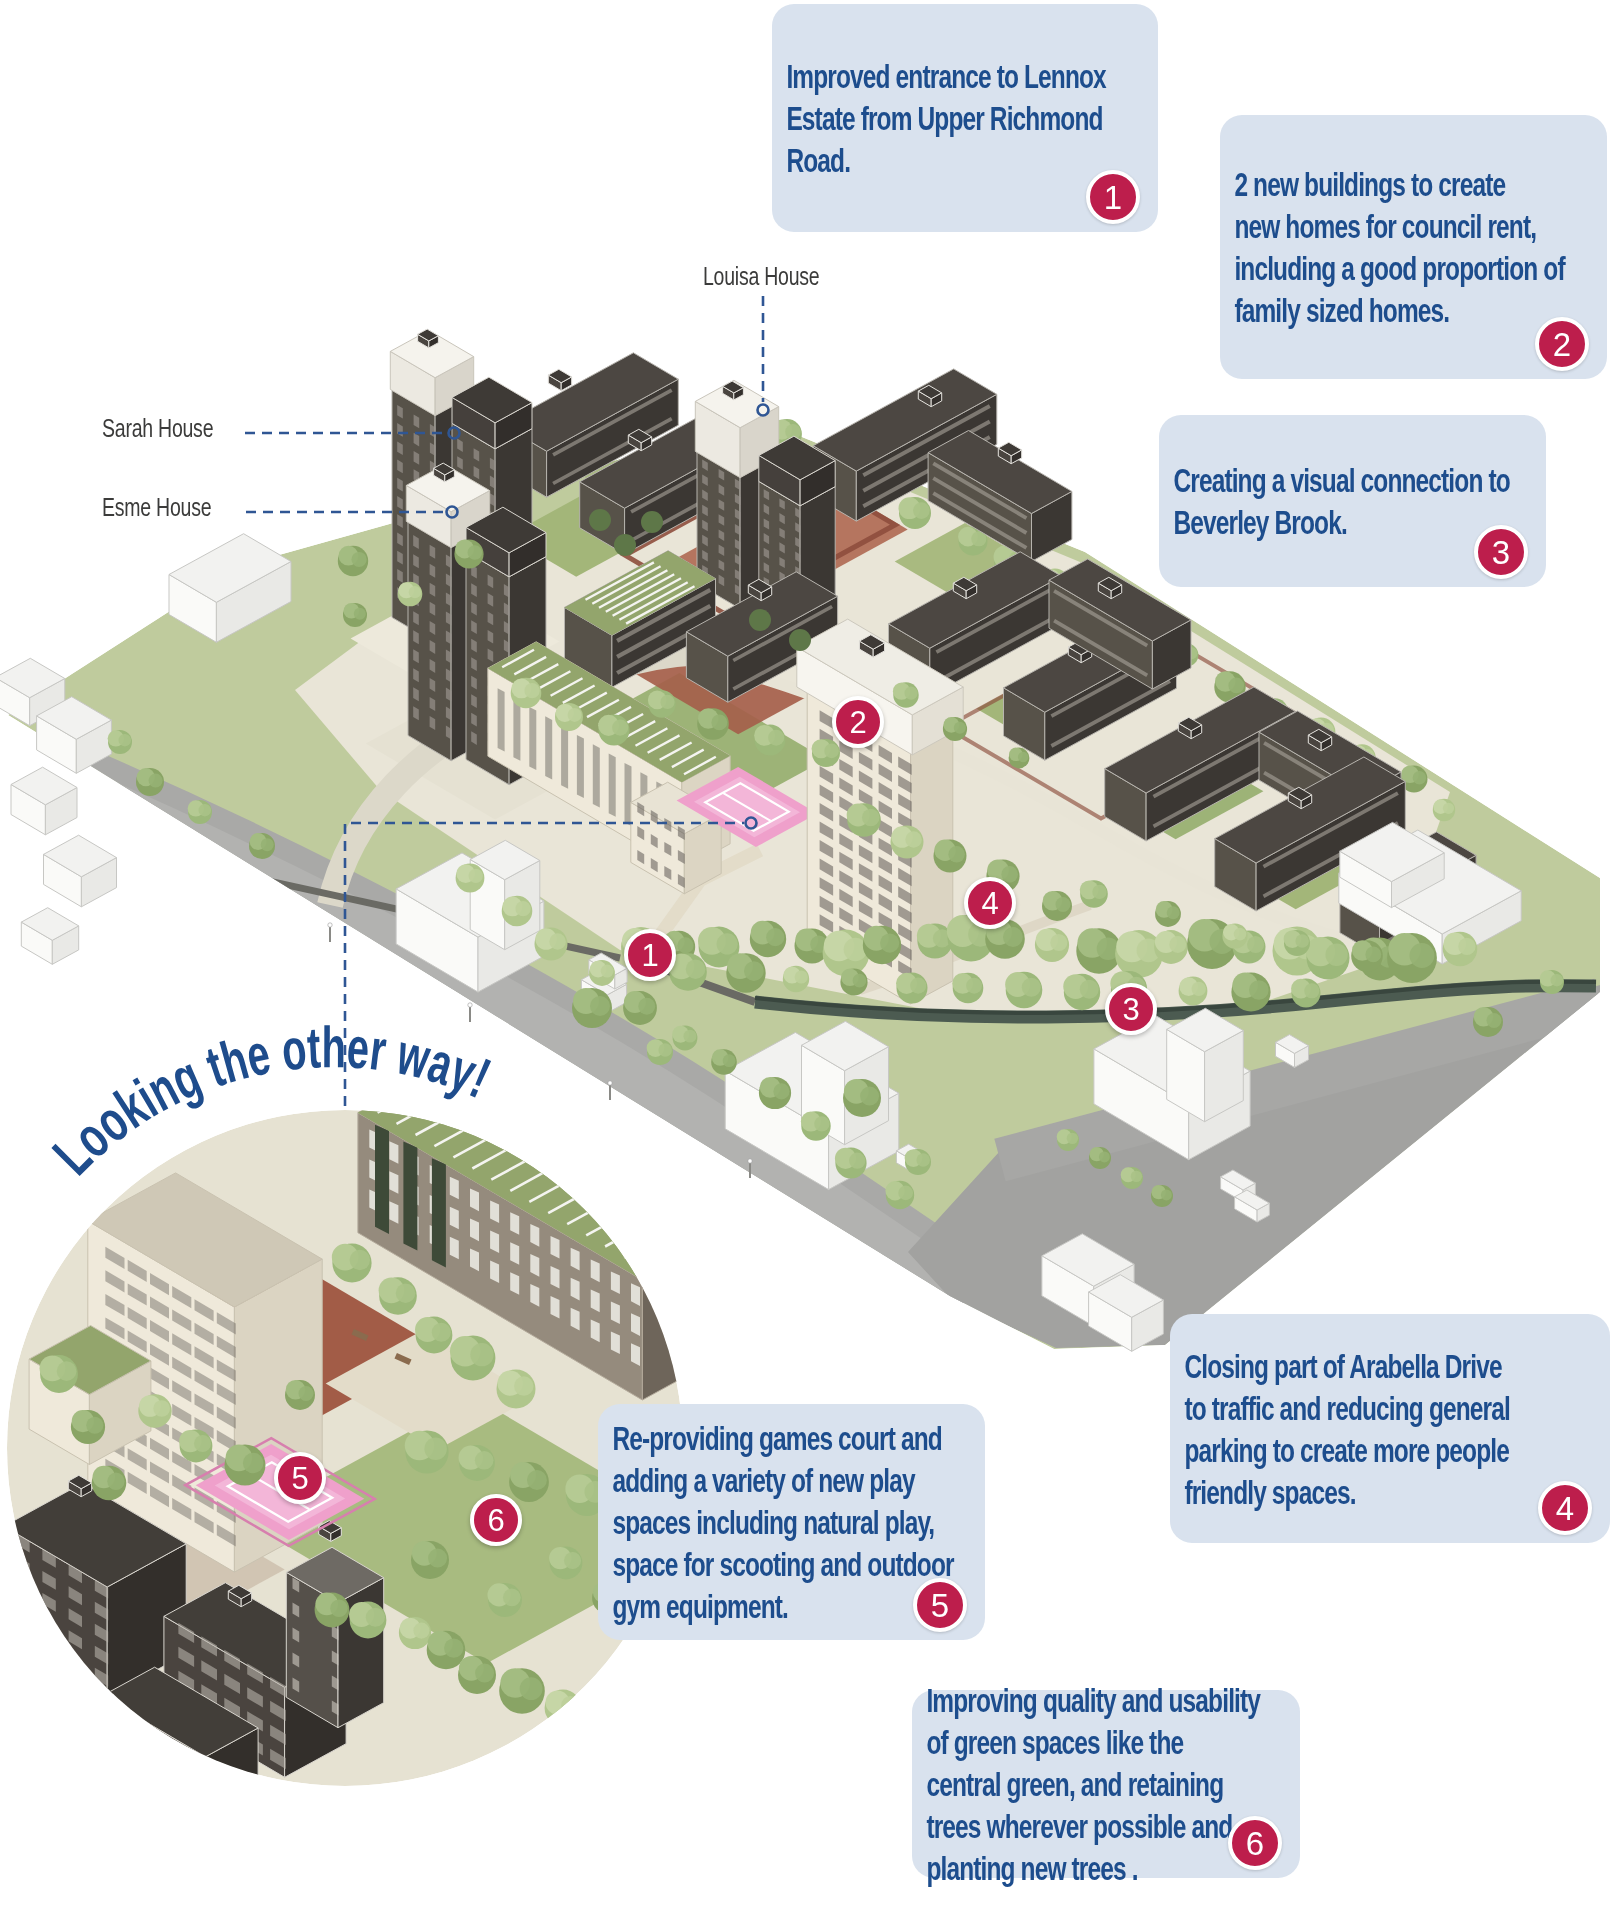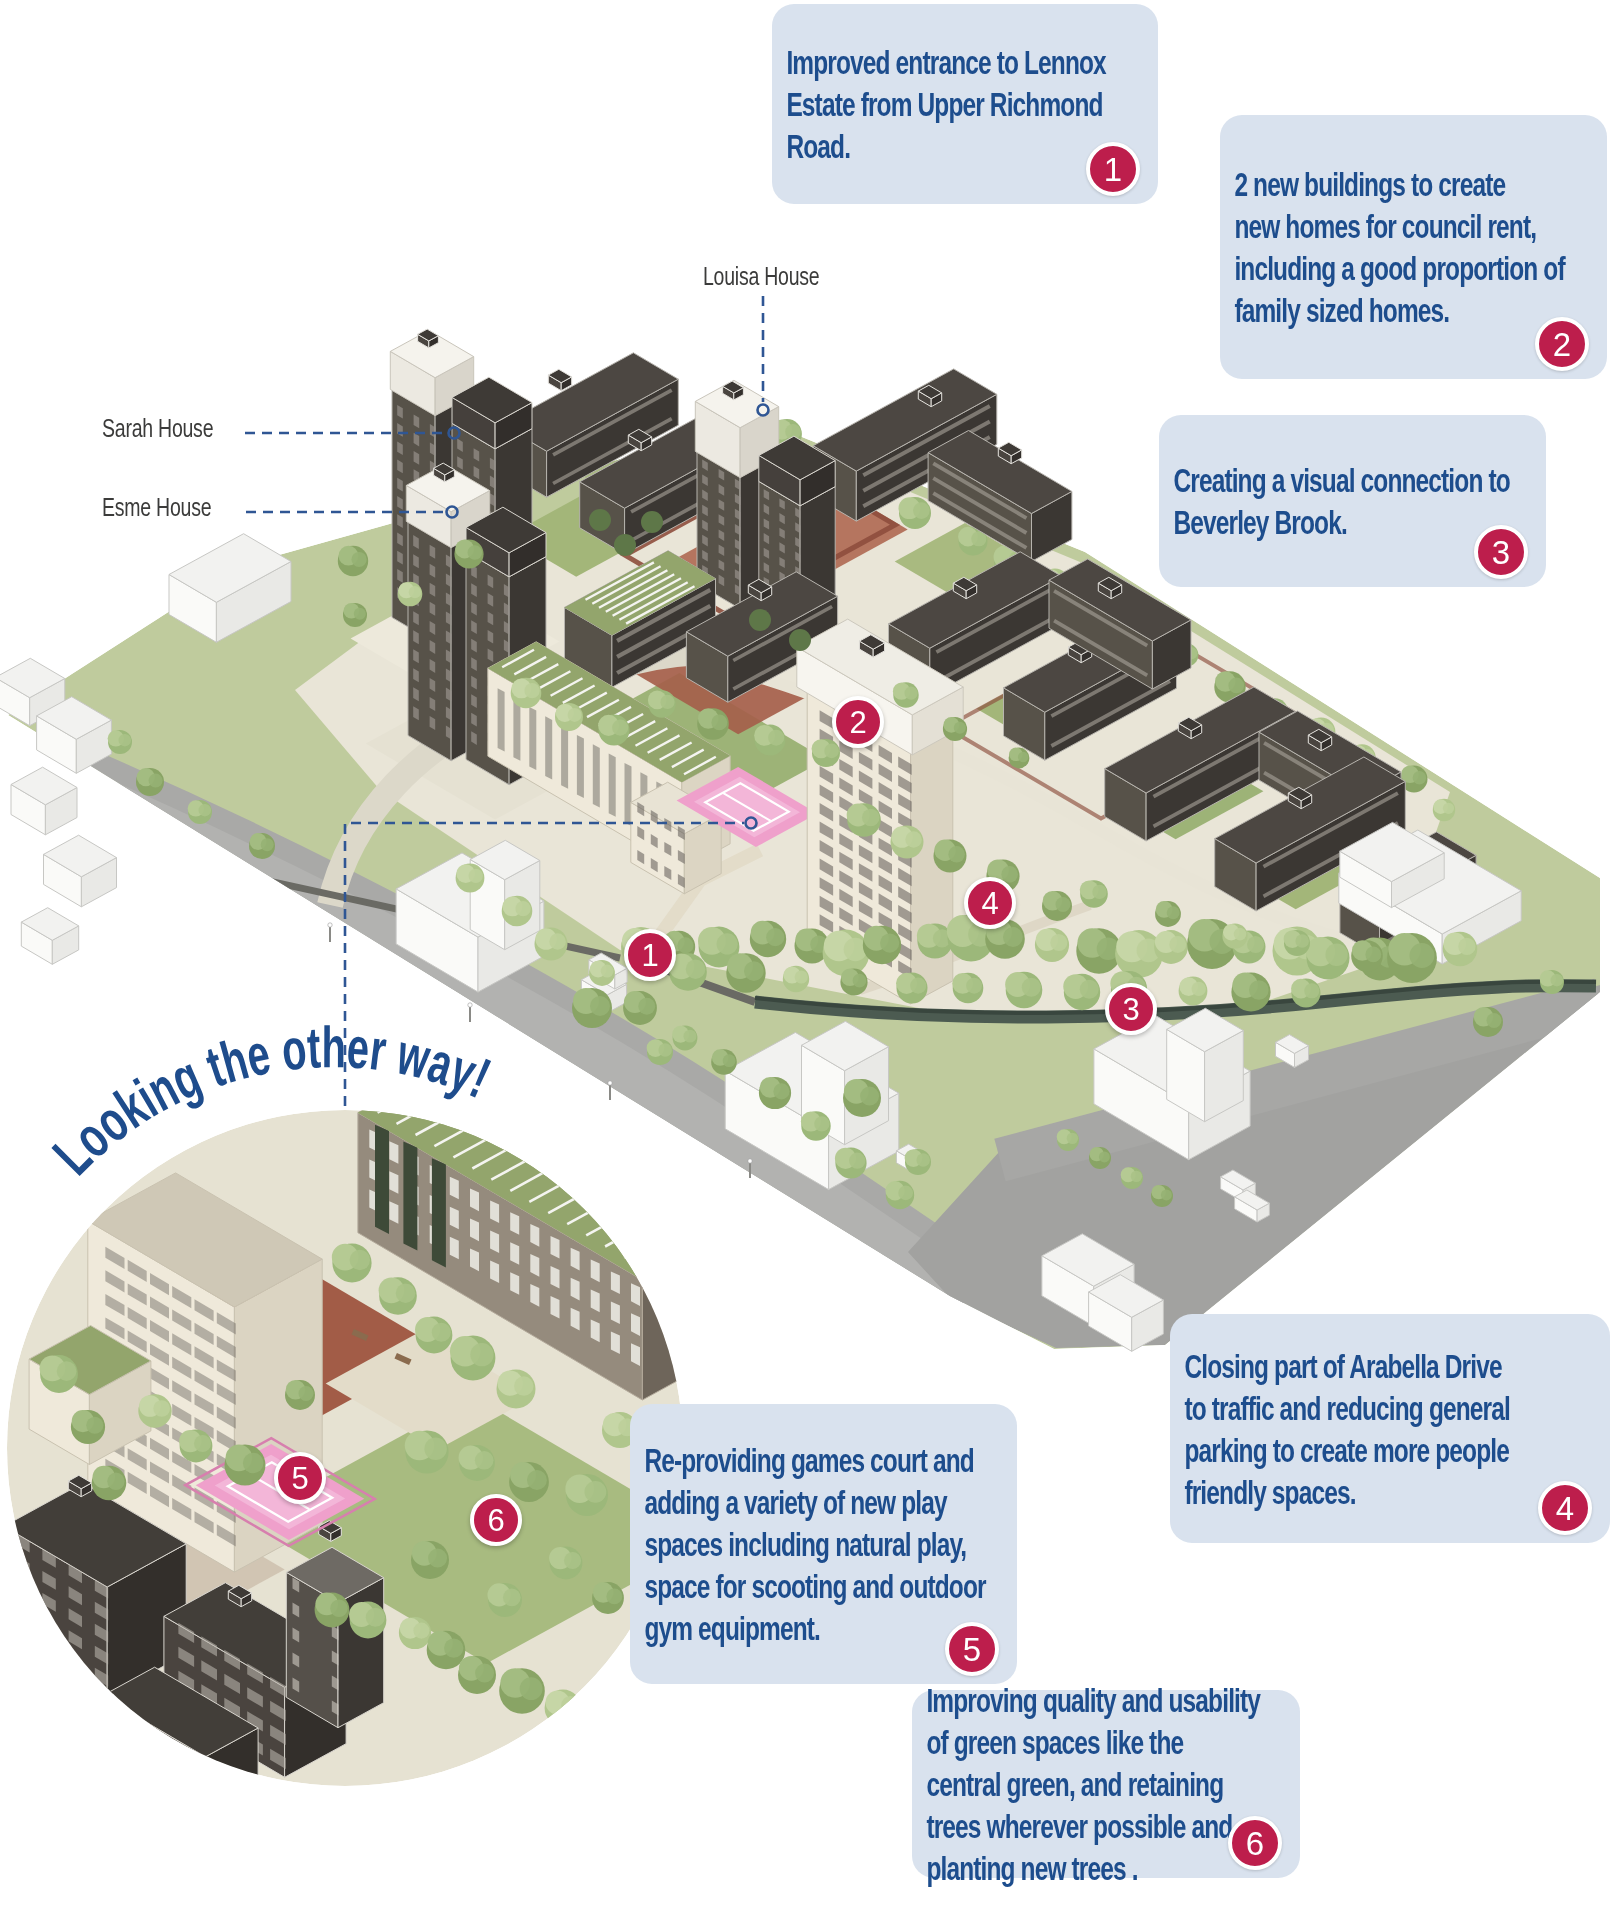--- a/index.html
+++ b/index.html
@@ -1041,21 +1041,21 @@
         <path d="M 763,296 L 763,402" stroke-dasharray="10 7"></path>
         <circle cx="763" cy="410" r="5.5" fill="none"></circle>
         <path d="M 345,1106 L 345,823 L 744,823" stroke-dasharray="10 7"></path>
         <circle cx="751" cy="823" r="5.5" fill="none"></circle>
       </g>
     <text font-family="Liberation Sans, DejaVu Sans, sans-serif" font-weight="bold" font-size="58" fill="#1E4C8C">
       <textPath href="#insetTitleArc" textLength="436" lengthAdjust="spacingAndGlyphs">Looking the other way!</textPath>
     </text>
   </svg>
 
-<div class="callout" style="left:772px;top:4px;width:386px;height:200px">
+<div class="callout" style="left:772px;top:4px;width:386px;height:228px">
   <div class="callout-text">Improved entrance to Lennox
 Estate from Upper Richmond
 Road.</div>
   <div class="badge">
         <span>1</span>
       </div>
 </div>
 <div class="callout" style="left:1220px;top:115px;width:387px;height:264px">
   <div class="callout-text">2 new buildings to create
 new homes for council rent,
@@ -1074,21 +1074,21 @@
 </div>
 <div class="callout" style="left:1170px;top:1314px;width:440px;height:229px">
   <div class="callout-text">Closing part of Arabella Drive
 to traffic and reducing general
 parking to create more people
 friendly spaces.</div>
   <div class="badge">
         <span>4</span>
       </div>
 </div>
-<div class="callout" style="left:630px;top:1404px;width:387px;height:280px">
+<div class="callout" style="left:598px;top:1404px;width:387px;height:236px">
   <div class="callout-text">Re-providing games court and
 adding a variety of new play
 spaces including natural play,
 space for scooting and outdoor
 gym equipment.</div>
   <div class="badge">
         <span>5</span>
       </div>
 </div>
 <div class="callout" style="left:912px;top:1690px;width:388px;height:188px">

